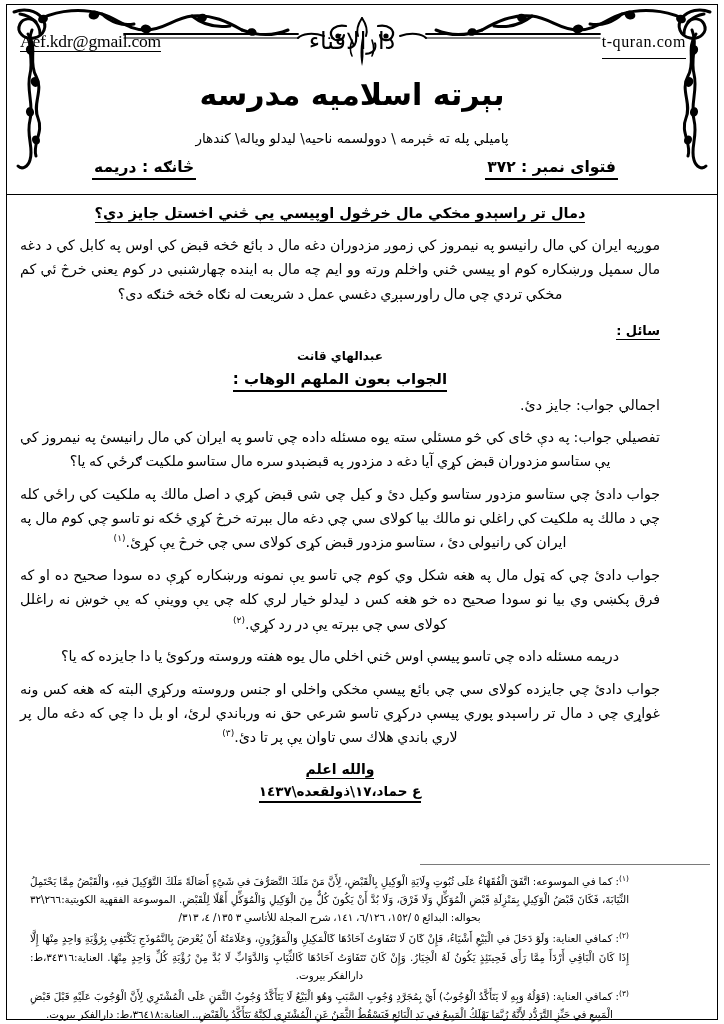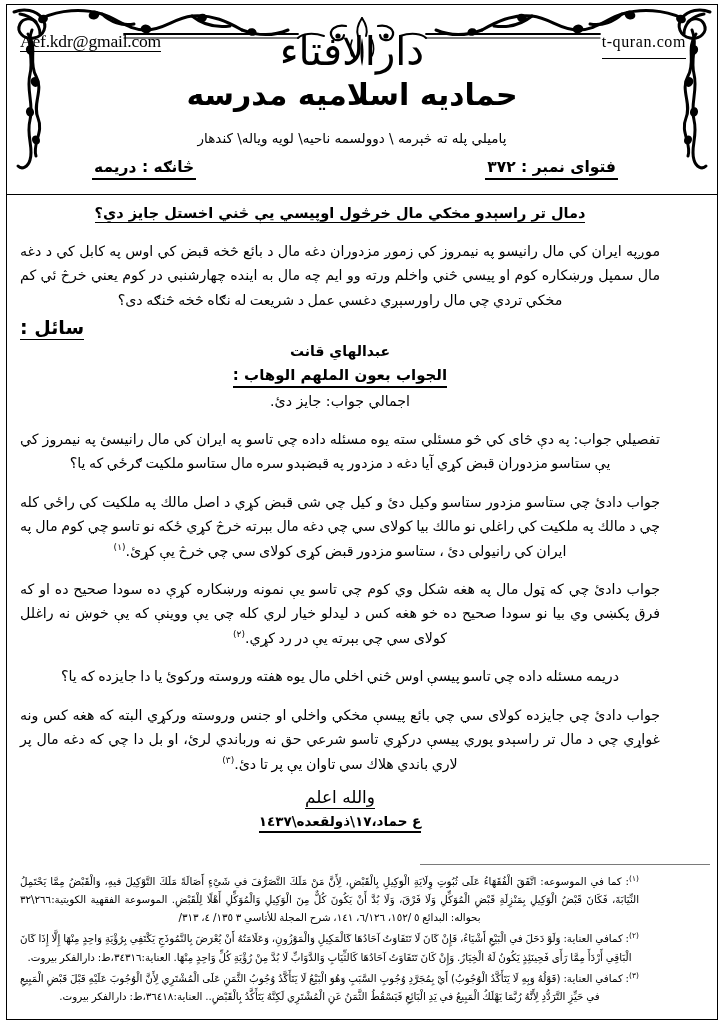--- a/index.html
+++ b/index.html
@@ -78,21 +78,21 @@
     border-bottom: 1.4px solid #000;
     padding-bottom: 7px;
     line-height: 1.05;
     white-space: nowrap;
   }
   .dar-title {
     position: absolute;
     left: 0; right: 0;
     top: 24px;
     text-align: center;
-    font-size: 40px;
+    font-size: 24px;
     font-family: "DejaVu Sans", sans-serif;
     letter-spacing: 1px;
     line-height: 1.15;
   }
   .madrasa-title {
     position: absolute;
     left: 0; right: 0;
     top: 74px;
     text-align: center;
     font-size: 30px;
@@ -177,71 +177,70 @@
     border-bottom: 1.6px solid #000;
     padding-bottom: 1px;
   }
 
   .para {
     font-size: 14.2px;
     font-family: "DejaVu Sans", sans-serif;
     line-height: 1.72;
     text-align: justify;
     text-align-last: center;
-    margin: 14px 0 2px 0;
+    margin: 8px 0 2px 0;
     word-spacing: -1px;
   }
 
   .sail-label {
-    font-size: 19px;
-    font-weight: bold;
-    text-align: left;
-    margin: 2px 0 0 0;
+    font-size: 13px;
+    font-weight: bold;
+    text-align: right;
+    margin: 16px 0 0 0;
     line-height: 1.4;
   }
   .sail-label span {
     border-bottom: 1.6px solid #000;
     padding-bottom: 1px;
   }
   .sail-name {
-    font-size: 14px;
-    font-weight: bold;
-    text-align: center;
-    margin: 1px 0 4px 0;
+    font-size: 12px;
+    font-weight: bold;
+    text-align: center;
+    margin: 8px 0 4px 0;
     line-height: 1.4;
   }
 
   .answer-header {
     font-size: 15px;
     font-weight: bold;
     text-align: center;
     margin: 4px 0 4px 0;
     line-height: 1.4;
   }
   .answer-header span {
     border-bottom: 2.2px solid #000;
     padding-bottom: 2px;
   }
 
   .short-answer {
     font-size: 14.2px;
     font-family: "DejaVu Sans", sans-serif;
-    text-align: center;
     line-height: 1.6;
     margin: 2px 0 2px 0;
   }
 
   .sup {
     font-size: 9px;
     vertical-align: super;
   }
 
   .wallahu {
-    font-size: 17px;
-    font-weight: normal;
+    font-size: 14px;
+    font-weight: bold;
     text-align: center;
     margin: 10px 0 0 0;
     line-height: 1.3;
   }
   .wallahu span {
     border-bottom: 1.6px solid #000;
     padding-bottom: 1px;
   }
   .date-line {
     font-size: 13.5px;
@@ -265,21 +264,21 @@
     height: 0;
     border-top: 1.7px solid #7a7a7a;
   }
   .footnotes {
     position: absolute;
     left: 6px;
     top: 872px;
     width: 647px;
     height: 148px;
     box-sizing: border-box;
-    padding: 0 14px;
+    padding: 0 24px;
     direction: rtl;
     text-align: right;
   }
   .fn {
     font-size: 10.3px;
     font-family: "DejaVu Sans", sans-serif;
     line-height: 1.75;
     text-align: justify;
     text-align-last: center;
     margin: 0 0 3px 0;
@@ -364,22 +363,22 @@
         <ellipse cx="24" cy="108" rx="4.8" ry="4" transform="rotate(75 24 108)"></ellipse>
         <ellipse cx="30" cy="136" rx="4.6" ry="3.8" transform="rotate(60 30 136)"></ellipse>
       </g>
     </svg>
   </div>
 
   <div class="masthead">
     <div class="email">Aef.kdr@gmail.com</div>
     <div class="website">t-quran.com</div>
     <div class="dar-title">دارالافتاء</div>
-    <div class="madrasa-title">حماديه اسلاميه مدرسه</div>
-    <div class="address-line">پاميلي پله ته څېرمه \ دوولسمه ناحيه\ لويه وياله\ كندهار</div>
+    <div class="madrasa-title">بېرته اسلاميه مدرسه</div>
+    <div class="address-line">پاميلي پله ته څېرمه \ دوولسمه ناحيه\ ليدلو وياله\ كندهار</div>
   </div>
 
   <div class="meta-row">
     <div class="fatwa-no">فتوای نمبر : ۳۷۲</div>
     <div class="category">څانګه : دريمه</div>
   </div>
 
   <div class="divider"></div>
 
   <div class="body-area">

